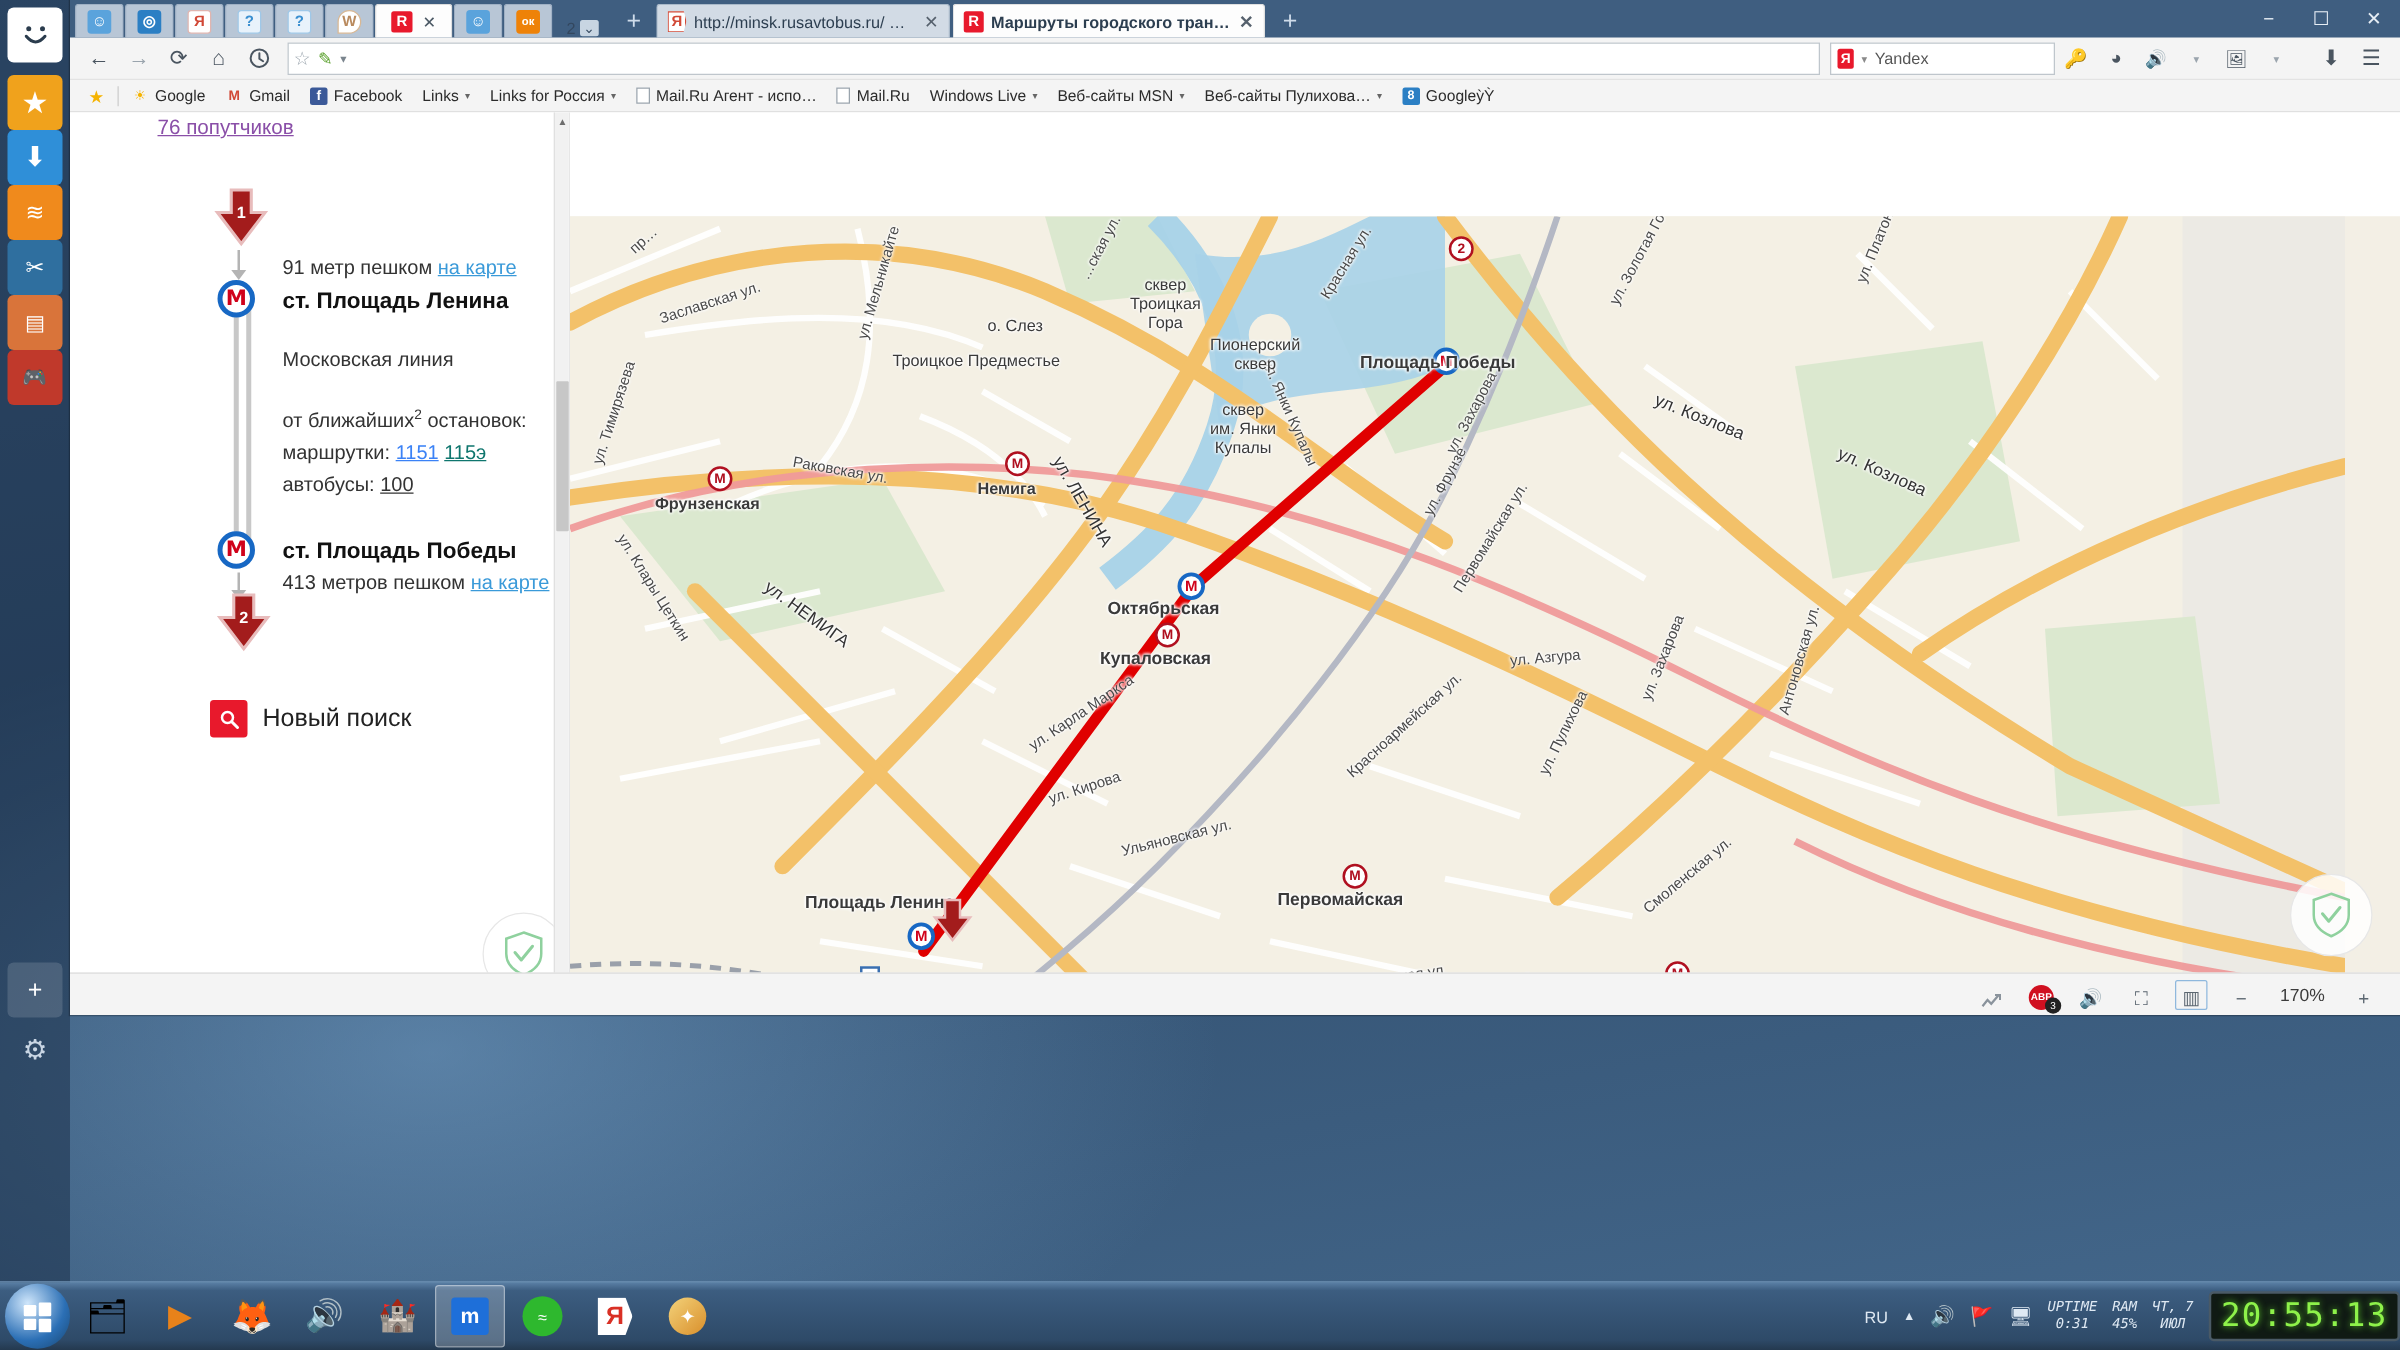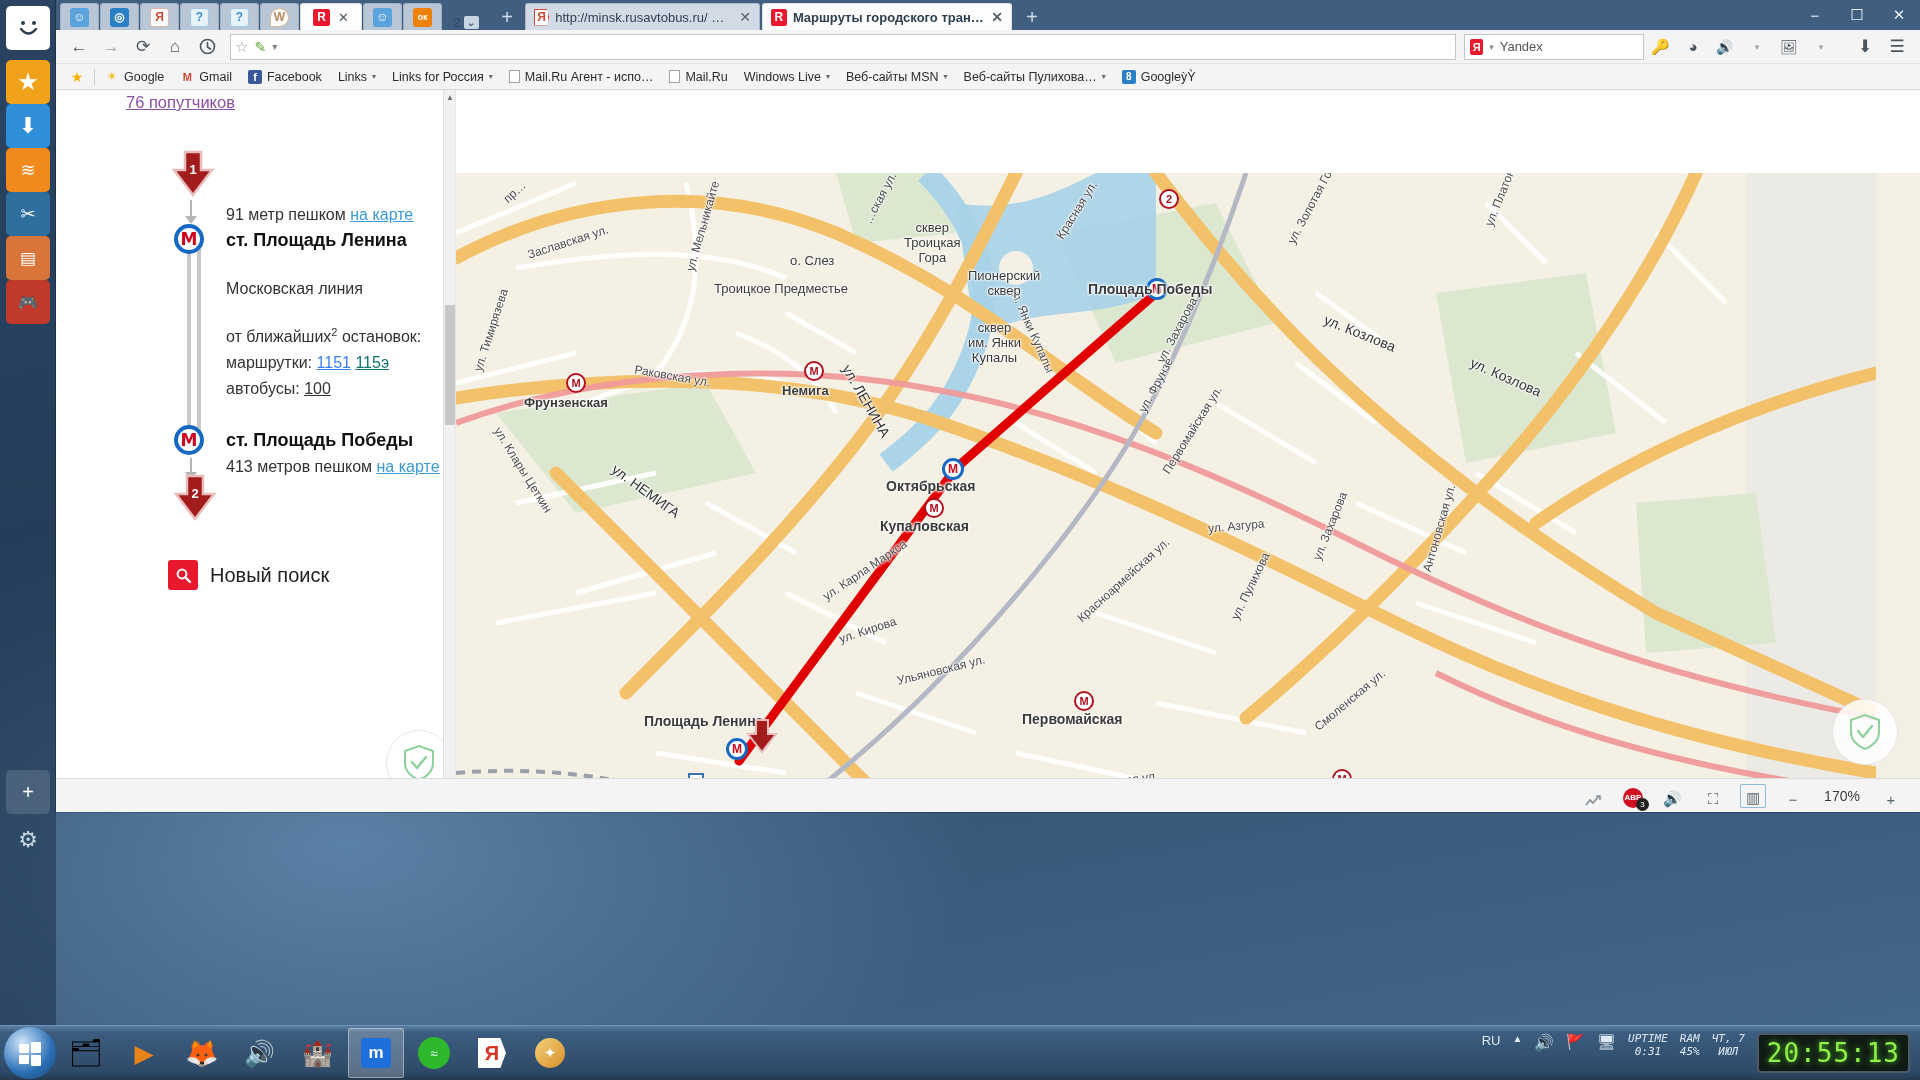--- a/index.html
+++ b/index.html
@@ -184,21 +184,21 @@
   
   .taskbar { position:absolute; left:0; bottom:0; width:1920px; height:55px;
      background:linear-gradient(180deg,#5a7fa5 0%,#3c5d80 12%,#2e4a68 85%,#24394f 100%);
      border-top:1px solid #6f93b5; display:flex; align-items:center; }
   .startbtn { width:52px;height:52px;border-radius:50%;margin-left:4px;
      background:radial-gradient(circle at 35% 30%,#cfe6fb,#2b6fb5 60%,#18456f);
      display:flex;align-items:center;justify-content:center;}
   .tb-item { width:56px;height:50px; margin-left:2px; display:flex; align-items:center;
      justify-content:center; border-radius:3px;}
   .tb-item.active { background:rgba(255,255,255,.22); border:1px solid rgba(255,255,255,.4);}
-  .tray { margin-left:auto; display:flex; align-items:flex-start; gap:12px; padding-right:10px;
+  .tray { margin-left:auto; display:flex; align-items:center; gap:12px; 
      color:#dfe9f3; font-size:13px;}
   .tray .mono { font-family:"DejaVu Sans Mono", monospace; font-size:11px; line-height:1.15;
      text-align:center; font-style:italic;}
   .clock { background:#101a14; border:2px solid #4a5a66; border-radius:4px; padding:3px 8px;
      color:#8ef24a; font-family:"DejaVu Sans Mono", monospace; font-size:26px; font-weight:normal;
      letter-spacing:1px; text-shadow:0 0 6px #5fd02a;}
 </style>
 </head>
 <body>
 

